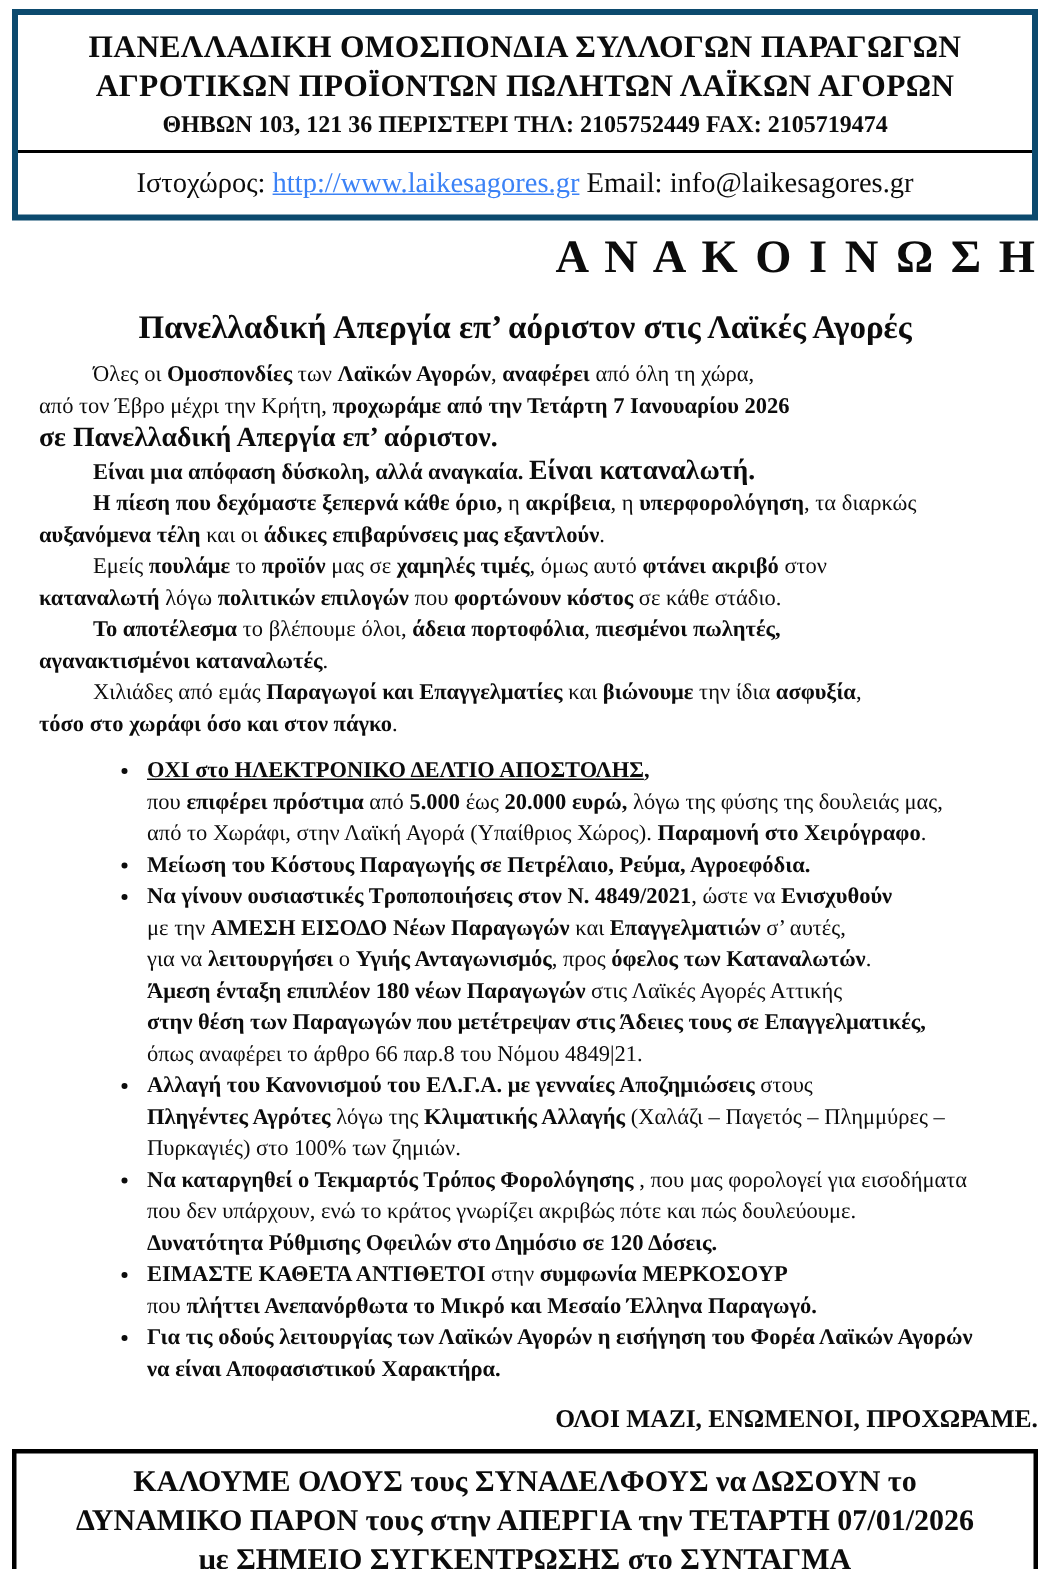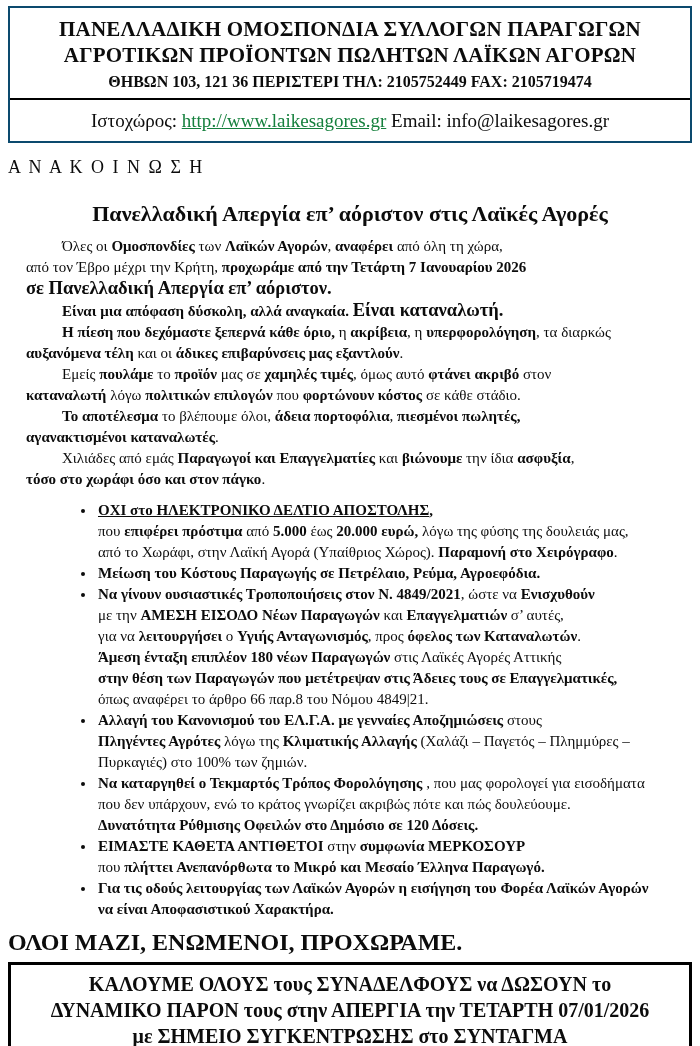--- a/index.html
+++ b/index.html
@@ -5,60 +5,60 @@
   * { box-sizing: border-box; }
   html, body { margin: 0; padding: 0; background: #ffffff; }
   body {
     width: 700px; height: 1046px; overflow: hidden;
     font-family: "Liberation Serif", "DejaVu Serif", serif;
     color: #0c0c0c;
   }
   .page { width: 700px; height: 1046px; padding: 6px 8px 4px 8px; overflow: hidden; }
 
   
-  .top-box { border: 2px solid #0c4a6e; }
+  .top-box { border: 4px solid #0c4a6e; }
   .org-sec { text-align: center; padding: 8px 6px 6px 6px; }
   .org-line { font-weight: bold; font-size: 21px; line-height: 26px; letter-spacing: 0.2px; }
   .addr-line { font-weight: bold; font-size: 16px; line-height: 20px; margin-top: 4px; }
   .contact-sec { border-top: 2px solid #000; text-align: center; font-size: 19px; line-height: 23px; padding: 9px 4px; }
   .contact-sec a { text-decoration: underline; cursor: pointer; }
 
   
-  .title { text-align: left; font-weight: normal; font-size: 18px; line-height: 30px; margin-top: 9px; letter-spacing: 2px; }
+  .title { text-align: right; font-weight: bold; font-size: 31px; line-height: 30px; margin-top: 9px; letter-spacing: 2px; }
   .subtitle { text-align: center; font-weight: bold; font-size: 22px; line-height: 26px; margin-top: 19px; }
 
   
   .body { font-size: 15px; line-height: 21px; margin-top: 9px; padding: 0 14px 0 18px; }
   p.para { margin: 0; white-space: pre-line; }
   p.para.indent { text-indent: 36px; }
   p.para.gap { margin-top: 11px; }
   .b { font-weight: bold; }
   .u { text-decoration: underline; }
   .lg { font-size: 18.5px; }
 
   ul.demands { margin: 10px 0 0 0; padding: 0 8px 0 88px; font-size: 15px; line-height: 21px; }
   ul.demands li { white-space: pre-line; margin: 0; padding-left: 2px; }
 
   
-  .closing { text-align: left; font-weight: bold; font-size: 24px; line-height: 24px; margin: 10px 0 8px 0; }
+  .closing { text-align: right; font-weight: bold; font-size: 17px; line-height: 24px; margin: 10px 0 8px 0; }
   .footer-box { border: 3px solid #000; text-align: center; font-weight: bold; font-size: 20px; line-height: 26px; padding: 6px 4px; }
 </style>
 </head>
 <body>
 
 <div class="page">
 
   <div class="top-box">
     <div class="org-sec">
       <div class="org-line">ΠΑΝΕΛΛΑΔΙΚΗ ΟΜΟΣΠΟΝΔΙΑ ΣΥΛΛΟΓΩΝ ΠΑΡΑΓΩΓΩΝ</div>
       <div class="org-line">ΑΓΡΟΤΙΚΩΝ ΠΡΟΪΟΝΤΩΝ ΠΩΛΗΤΩΝ ΛΑΪΚΩΝ ΑΓΟΡΩΝ</div>
       <div class="addr-line">ΘΗΒΩΝ 103, 121 36 ΠΕΡΙΣΤΕΡΙ ΤΗΛ: 2105752449  FAX: 2105719474</div>
     </div>
     <div class="contact-sec">
-      <span>Ιστοχώρος: </span><a href="#" style="color: #15803d;">http://www.laikesagores.gr</a><span> Email: </span><span>info@laikesagores.gr</span>
+      <span>Ιστοχώρος: </span><a href="#" style="color: #3b82f6;">http://www.laikesagores.gr</a><span> Email: </span><span>info@laikesagores.gr</span>
     </div>
   </div>
 
   <div class="title">Α Ν Α Κ Ο Ι Ν Ω Σ Η</div>
   <div class="subtitle">Πανελλαδική Απεργία επ’ αόριστον στις Λαϊκές Αγορές</div>
 
   <div class="body">
       <p class="para indent"><span>Όλες οι </span><span class="b">Ομοσπονδίες</span><span> των </span><span class="b">Λαϊκών Αγορών</span><span>, </span><span class="b">αναφέρει</span><span> από όλη τη χώρα,
 από τον Έβρο μέχρι την Κρήτη, </span><span class="b">προχωράμε από την Τετάρτη 7 Ιανουαρίου 2026</span><span>
 </span><span class="b lg">σε Πανελλαδική Απεργία επ’ αόριστον.</span></p>

